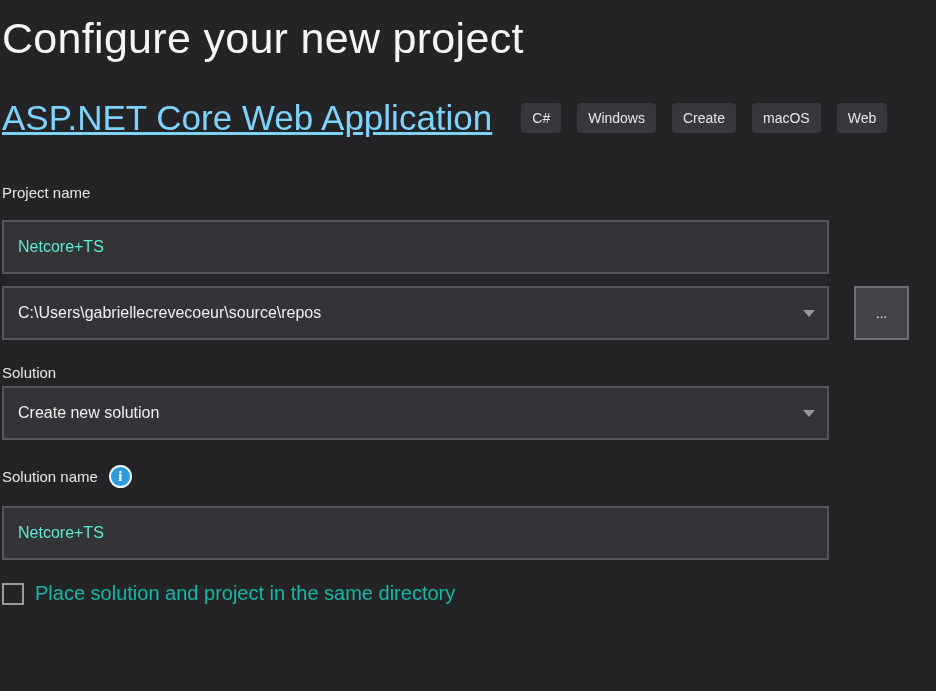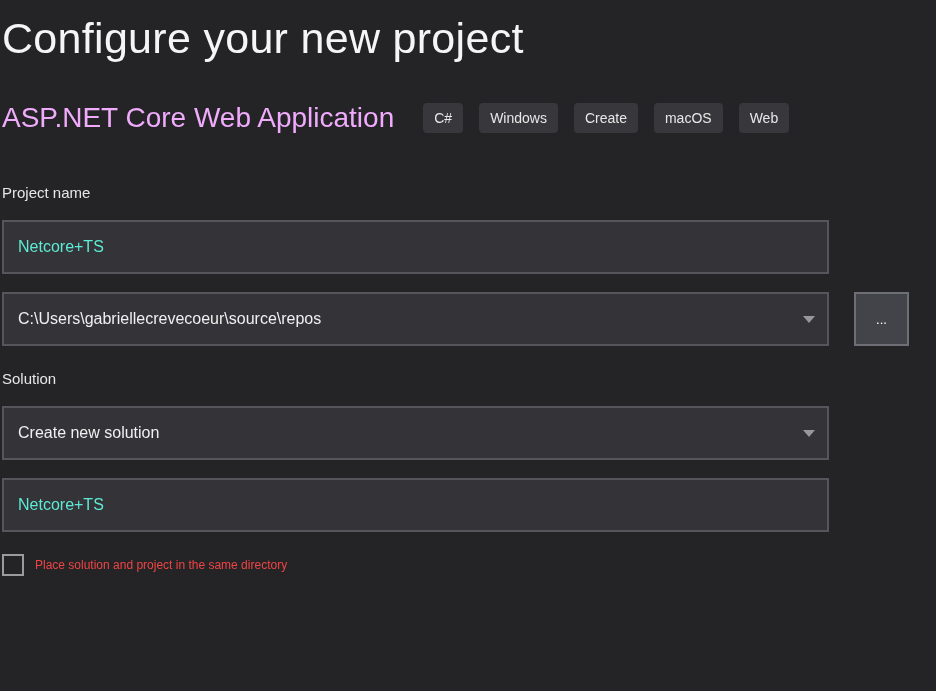--- a/index.html
+++ b/index.html
@@ -23,24 +23,25 @@
     line-height: 60px;
     color: #f5f5f5;
     letter-spacing: 0.3px;
   }
   .template-row {
     margin-top: 34px;
     display: flex;
     align-items: center;
   }
   .template-name {
-    font-size: 28px;
+    font-size: 35px;
     font-weight: 300;
-    color: #f0abfc;
+    color: #7dd3fc;
     line-height: 32px;
+    text-decoration: underline;
   }
   .tag-list {
     display: flex;
     gap: 16px;
     margin-left: 29px;
   }
   .tag {
     background: #37373c;
     color: #e8e8e8;
     font-size: 14px;
@@ -65,21 +66,21 @@
     height: 54px;
     background: #333338;
     border: 2px solid #55555c;
     color: #5eead4;
     font-family: "Liberation Sans", sans-serif;
     font-size: 16px;
     padding: 0 14px;
     outline: none;
   }
   .location-row {
-    margin-top: 18px;
+    margin-top: 12px;
     display: flex;
     align-items: flex-start;
     gap: 25px;
   }
   .combo {
     position: relative;
     width: 827px;
     height: 54px;
     background: #333338;
     border: 2px solid #55555c;
@@ -107,21 +108,21 @@
   .caret {
     position: absolute;
     right: 12px;
     top: 50%;
     margin-top: -3px;
     width: 0; height: 0;
     border-left: 6px solid transparent;
     border-right: 6px solid transparent;
     border-top: 7px solid #97979d;
   }
-  .combo.dropdown { margin-top: 18px; }
+  .combo.dropdown { margin-top: 4px; }
   .browse-button {
     width: 55px;
     height: 54px;
     background: #43434a;
     border: 2px solid #6e6e77;
     color: #ffffff;
     font-family: "Liberation Sans", sans-serif;
     font-size: 13px;
     line-height: 13px;
     padding: 0;
@@ -150,22 +151,22 @@
   }
   .checkbox {
     width: 22px;
     height: 22px;
     border: 2px solid #9b9b9b;
     background: transparent;
     flex: none;
   }
   .checkbox-label {
     margin-left: 11px;
-    font-size: 12px;
-    color: #ef4444;
+    font-size: 20px;
+    color: #14b8a6;
   }
 </style>
 </head>
 <body>
 
 <div class="page">
 
   <h1 class="page-title">Configure your new project</h1>
 
   <div class="template-row">
@@ -189,20 +190,24 @@
     </div>
     <button class="browse-button">...</button>
   </div>
 
   <div class="field-label lbl-solution">Solution</div>
   <div class="combo dropdown">
     <span class="combo-text">Create new solution</span>
     <span class="caret"></span>
   </div>
 
+  <div class="row-solname">
+    <span class="field-label">Solution name</span>
+    <span class="info-icon">i</span>
+  </div>
   <input class="text-field" type="text" value="Netcore+TS" style="">
 
   <div class="checkbox-row">
     <span class="checkbox"></span>
     <span class="checkbox-label">Place solution and project in the same directory</span>
   </div>
 
 </div>
 
 </body></html>

